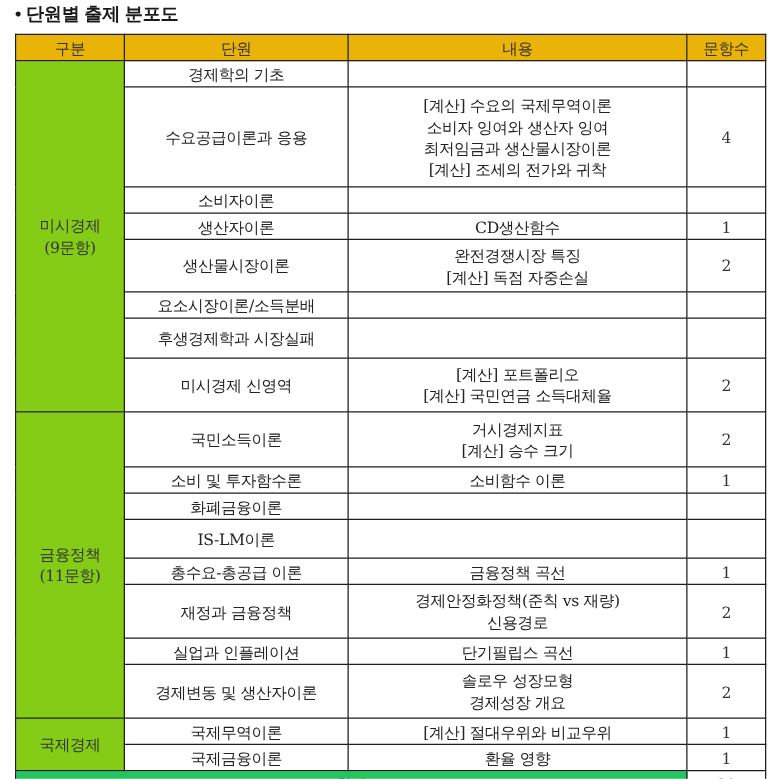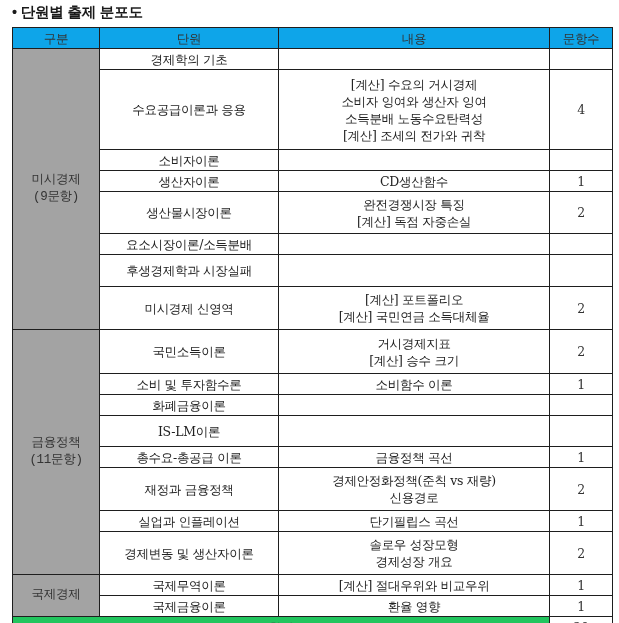--- a/index.html
+++ b/index.html
@@ -38,28 +38,27 @@
       border: 1.4px solid #1e1e1e;
       padding: 0;
       text-align: center;
       vertical-align: middle;
       font-size: 12.5px;
       font-weight: normal;
       line-height: 17px;
       letter-spacing: -0.3px;
     }
     table.dist th {
-      background: #0ea5e9;
+      background: #eab308;
       color: #333333;
       height: 20px;
     }
     .cat {
-      background: #a3a3a3;
-      color: #333333;
-      font-family: Liberation Mono, monospace;
+      background: #84cc16;
+      color: #333333;
     }
     .total-label {
       background: #22c55e;
       color: #333333;
     }
     .count {
       color: #333333;
     }
     .line {
       display: block;
@@ -93,23 +92,23 @@
         <span class="line">미시경제</span>
         <span class="line">(9문항)</span>
       </td>
       <td>경제학의  기초</td>
       <td></td>
       <td class="count"></td>
     </tr>
     <tr style="height:80px">
       <td>수요공급이론과 응용</td>
       <td>
-        <span class="line">[계산] 수요의 거시경제</span>
+        <span class="line">[계산] 수요의 국제무역이론</span>
         <span class="line">소비자 잉여와 생산자 잉여</span>
-        <span class="line">소득분배 노동수요탄력성</span>
+        <span class="line">최저임금과 생산물시장이론</span>
         <span class="line">[계산] 조세의 전가와 귀착</span>
       </td>
       <td class="count">4</td>
     </tr>
     <tr style="height:21px">
       <td>소비자이론</td>
       <td></td>
       <td class="count"></td>
     </tr>
     <tr style="height:21px">

